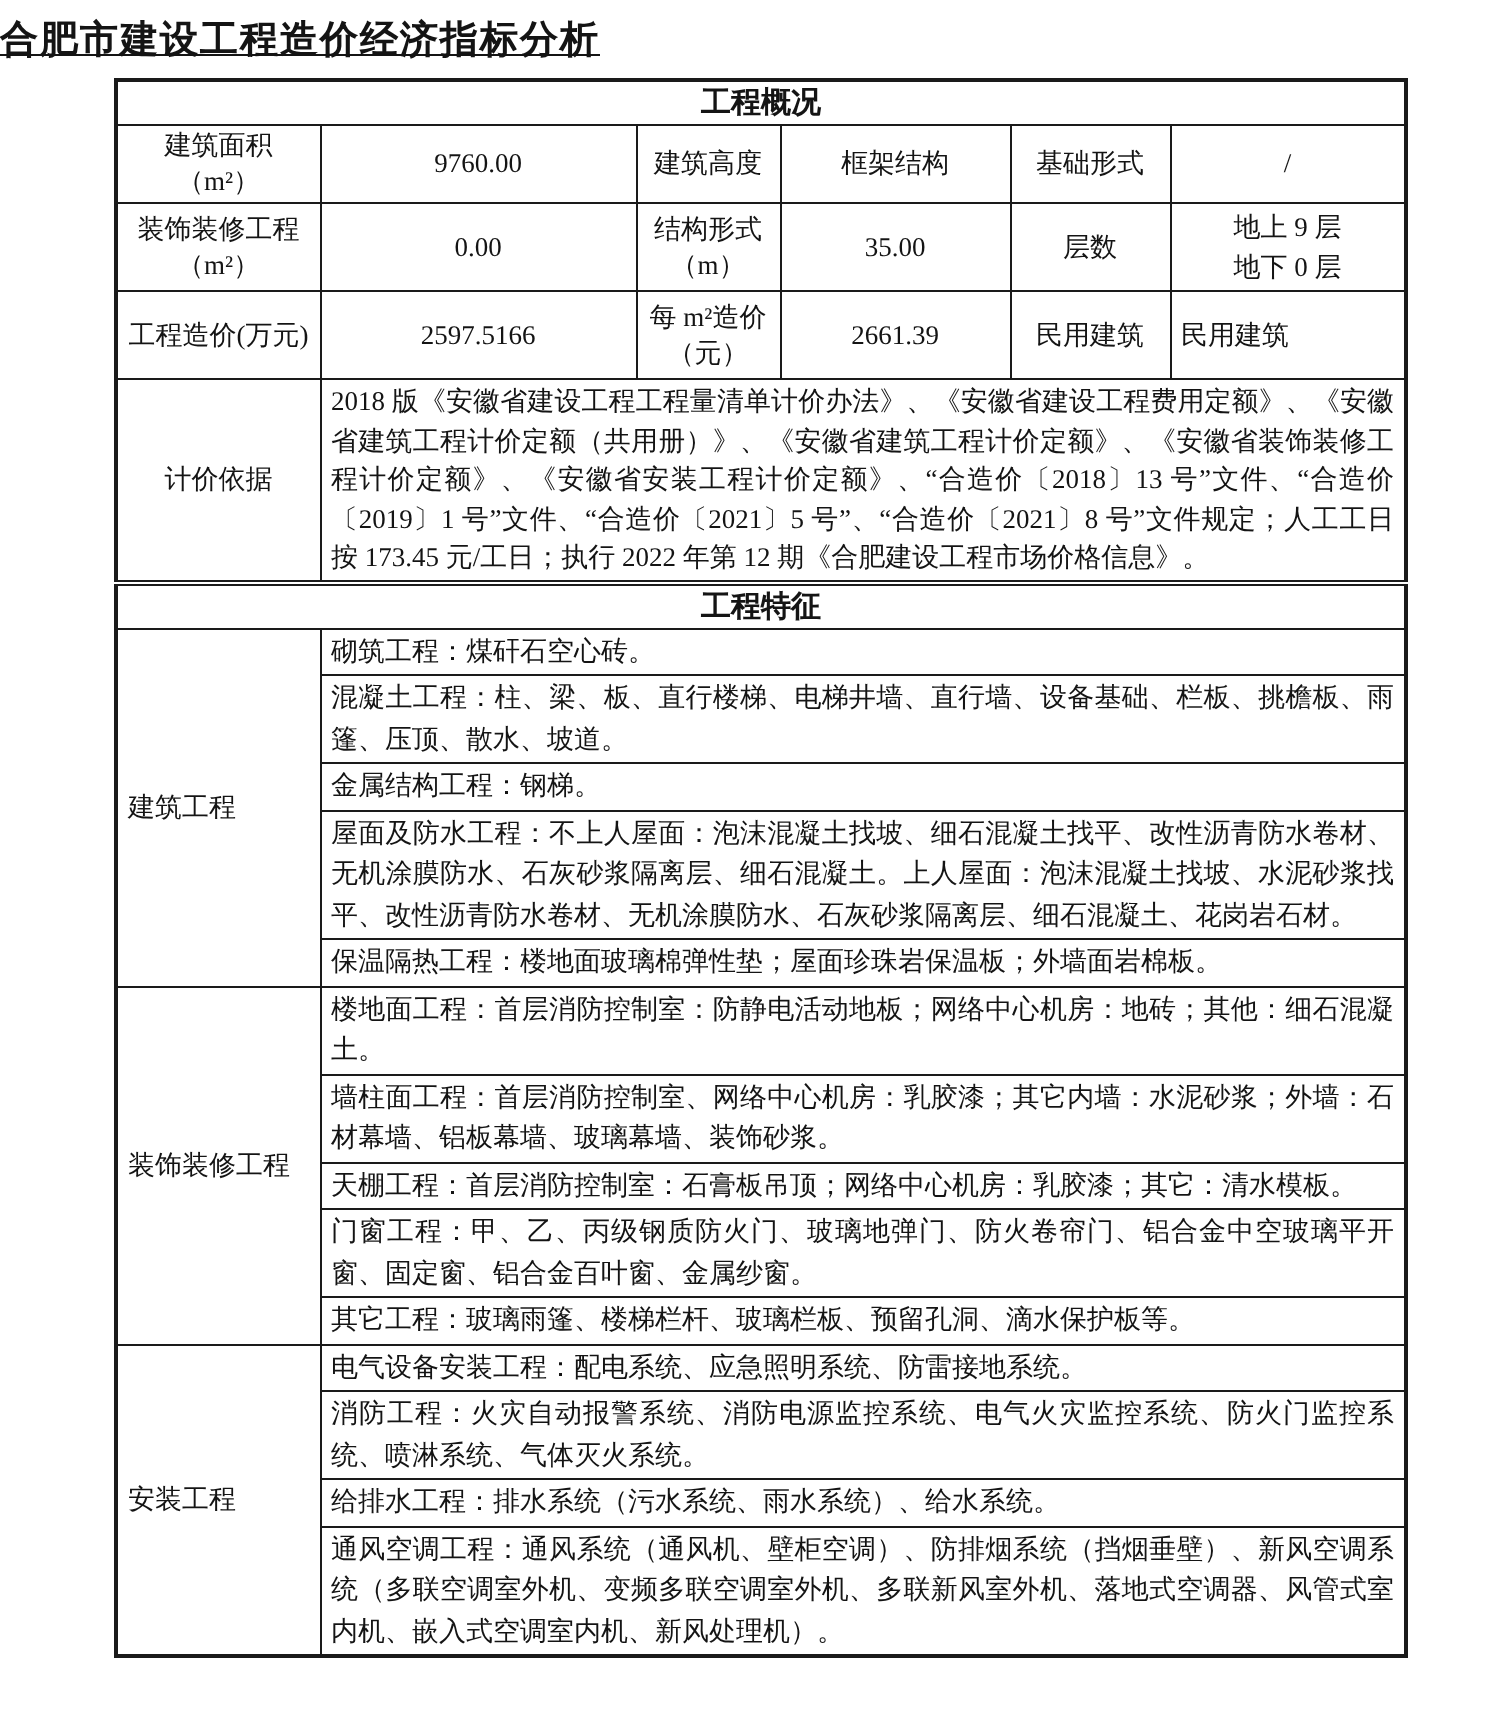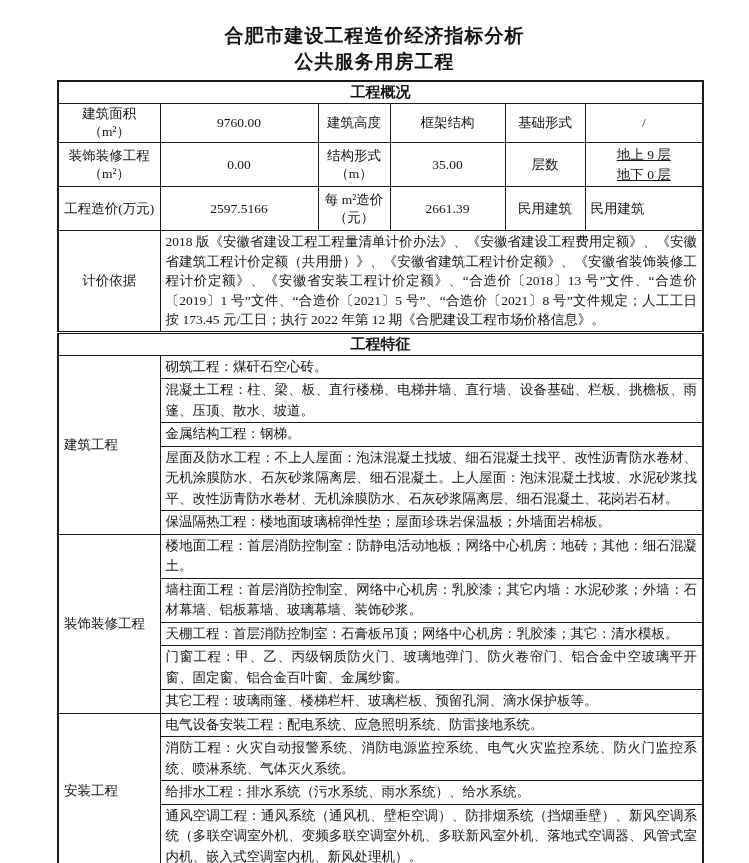--- a/index.html
+++ b/index.html
@@ -4,21 +4,21 @@
 <style>
   * { box-sizing: border-box; }
   html, body {
     margin: 0; padding: 0;
     width: 749px; height: 863px;
     background: #ffffff;
     color: #141414;
     font-family: "Liberation Serif", "DejaVu Serif", serif;
   }
   .page { width: 749px; height: 863px; overflow: hidden; }
-  .title-block { text-align: center; padding-top: 23px; }
+  .title-block { padding-top: 8px; text-decoration: underline; }
   .title-line {
     font-weight: bold;
     font-size: 19px;
     line-height: 26px;
     letter-spacing: 1px;
   }
   table.doc {
     table-layout: fixed;
     border-collapse: collapse;
     width: 645px;
@@ -50,31 +50,30 @@
     line-height: 19.5px;
     padding: 2px 6px;
     margin-left: 20px;
   }
   td.feat {
     text-align: justify;
     line-height: 20.5px;
     padding: 1px 6px;
   }
   td.grp-label { text-align: left; }
-  .two-line { display: inline-block; text-align: center; line-height: 20px; text-decoration: underline; }
+  .two-line { display: inline-block; text-align: center; line-height: 20px; }
   .two-line span { display: block; }
 </style>
 </head>
 <body>
 
 <div class="page">
 
   <div class="title-block">
     <div class="title-line">合肥市建设工程造价经济指标分析</div>
-    <div class="title-line">公共服务用房工程</div>
   </div>
 
   <table class="doc">
     <colgroup>
       <col style="width:102px">
         <col style="width:158px">
         <col style="width:72px">
       <col style="width:115px">
         <col style="width:80px">
         <col style="width:118px">

